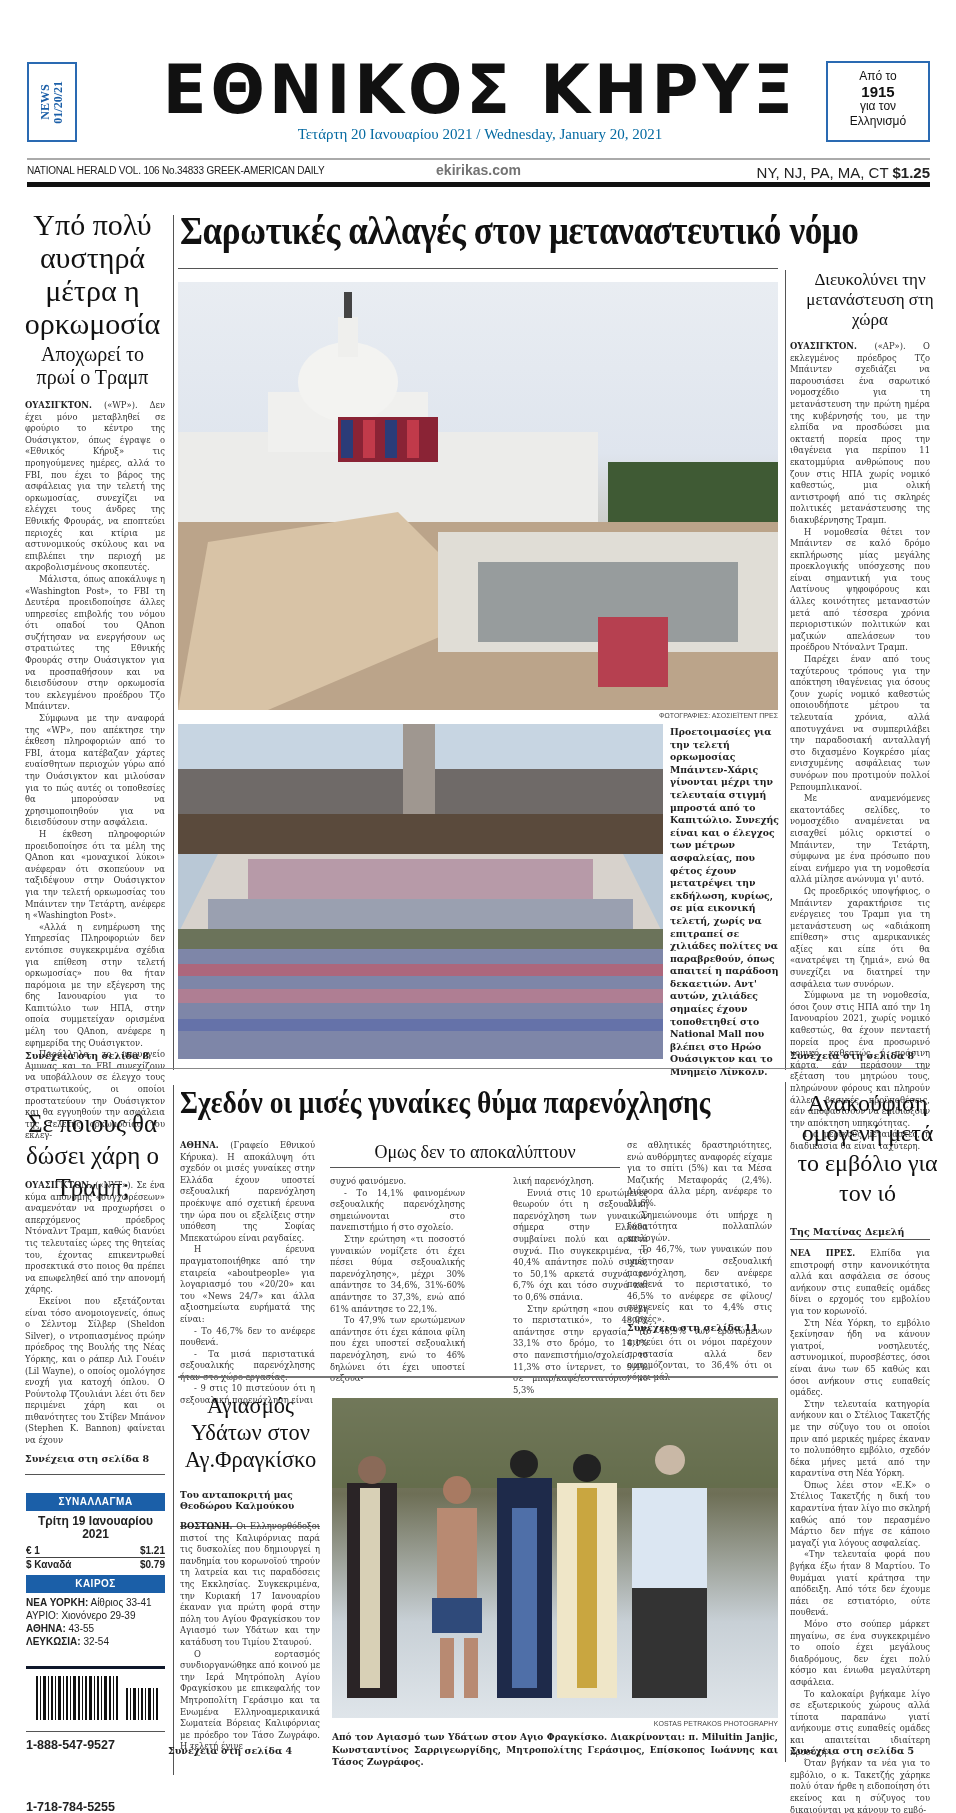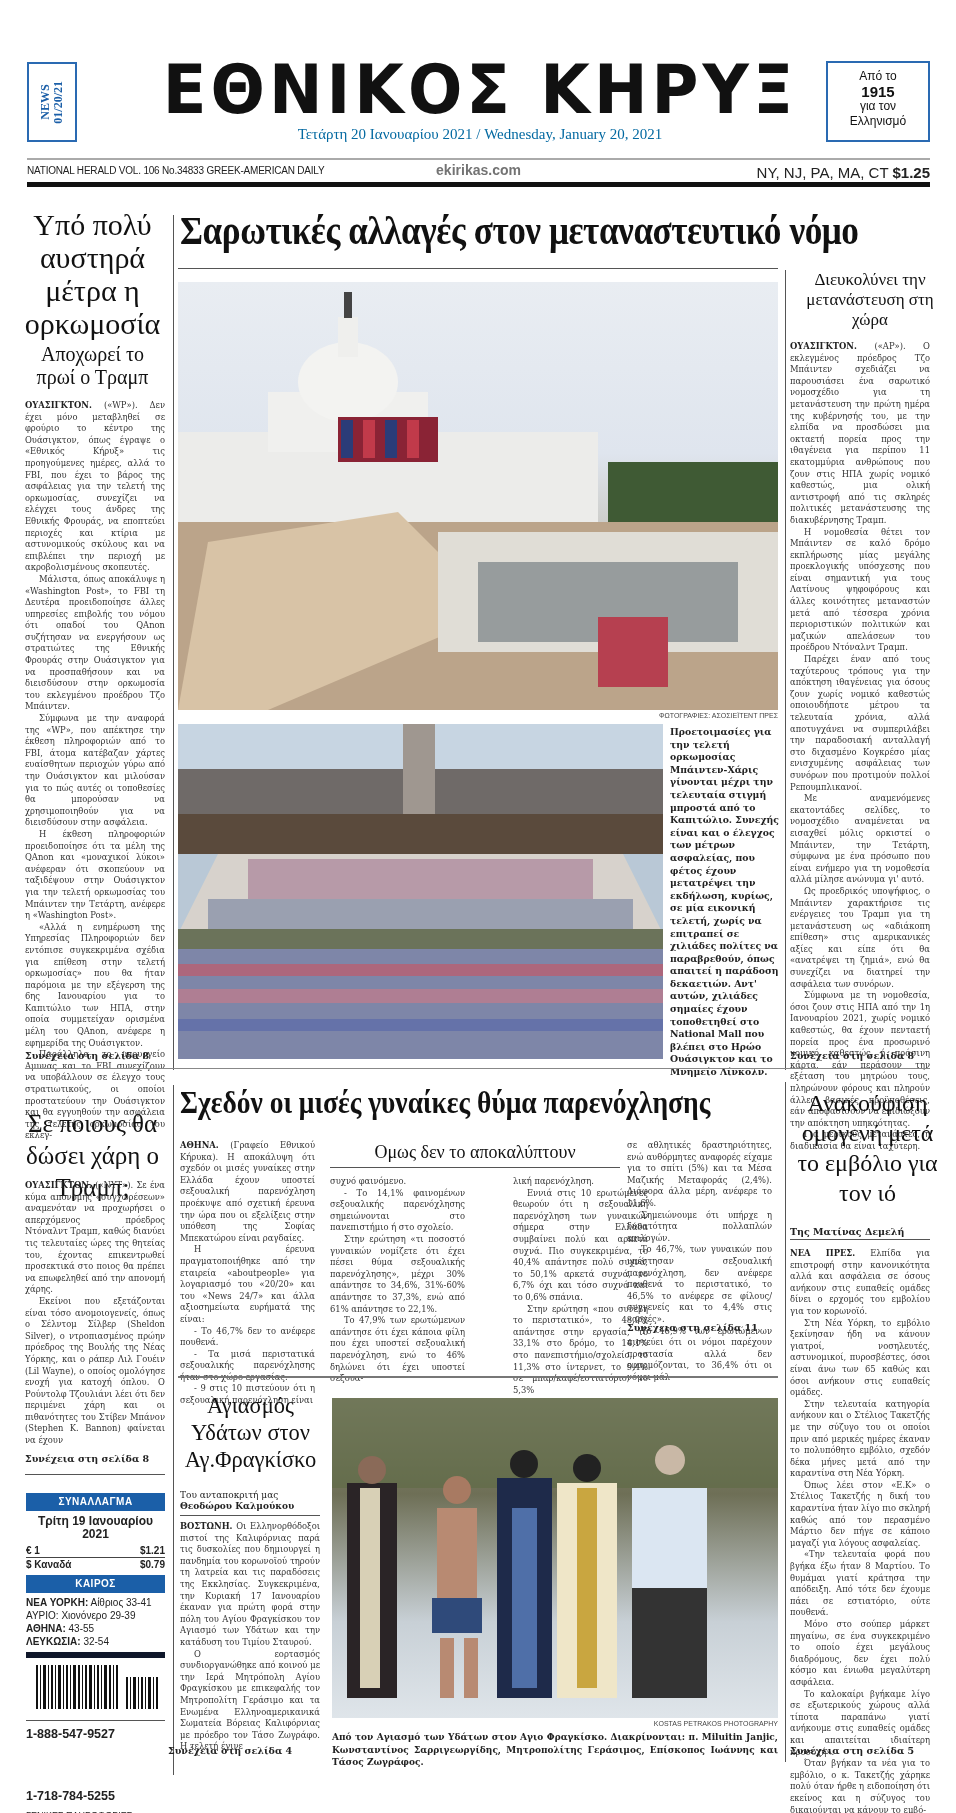--- a/index.html
+++ b/index.html
@@ -145,21 +145,21 @@
       <span>$1.21</span>
     </div>
   <div class="side-info" style="display:flex;justify-content:space-between;font-weight:bold;">
       <span>$ Καναδά</span>
       <span>$0.79</span>
     </div>
   <div class="blue-bar" style="margin-top:4px;">ΚΑΙΡΟΣ</div>
   <div class="side-info" style="margin-top:3px;"><b>ΝΕΑ ΥΟΡΚΗ:</b> <span>Αίθριος 33-41</span></div>
   <div class="side-info"><span>ΑΥΡΙΟ:</span> <span>Χιονόνερο 29-39</span></div>
   <div class="side-info"><b>ΑΘΗΝΑ:</b> <span>43-55</span></div>
-  <div class="side-info" style="border-bottom:6px solid #0f172a;padding-bottom:4px;"><b>ΛΕΥΚΩΣΙΑ:</b> <span>32-54</span></div>
+  <div class="side-info" style="border-bottom:3px solid #0f172a;padding-bottom:18px;"><b>ΛΕΥΚΩΣΙΑ:</b> <span>32-54</span></div>
   <div style="height:58px;margin-top:5px;border-bottom:1px solid #555;position:relative;">
     <svg width="139" height="52" viewBox="0 0 139 52">
       <g fill="#111">
         <rect x="10" y="2" width="2" height="44"></rect>
           <rect x="14" y="2" width="1" height="44"></rect>
           <rect x="17" y="2" width="3" height="44"></rect>
           <rect x="22" y="2" width="1" height="44"></rect>
           <rect x="25" y="2" width="2" height="44"></rect>
           <rect x="29" y="2" width="1" height="44"></rect>
           <rect x="32" y="2" width="3" height="44"></rect>
@@ -221,21 +221,21 @@
 <div class="abs body-text" style="left:627px;top:1140px;width:145px;">
   <p class="first">σε αθλητικές δραστηριότητες, ενώ αυθόρμητες αναφορές είχαμε για το σπίτι (5%) και τα Μέσα Μαζικής Μεταφοράς (2,4%). Διάφορα άλλα μέρη, ανέφερε το 11,6%.</p>
   <p>Σημειώνουμε ότι υπήρχε η δυνατότητα πολλαπλών επιλογών.</p>
   <p>Το 46,7%, των γυναικών που υπέστησαν σεξουαλική παρενόχληση, δεν ανέφερε πουθενά το περιστατικό, το 46,5% το ανέφερε σε φίλους/συγγενείς και το 4,4% στις «αρχές».</p>
   <p>Το 46,9% των ερωτώμενων πιστεύει ότι οι νόμοι παρέχουν προστασία αλλά δεν εφαρμόζονται, το 36,4% ότι οι νόμοι μάλ-</p>
 </div>
 <div class="abs cont" style="left:627px;top:1322px;">Συνέχεια στη σελίδα 11</div>
 <div class="abs hline" style="left:178px;top:1376px;width:600px;height:2px;background:#777;"></div>
 
 <div class="abs head" style="left:178px;top:1392px;width:145px;font-size:22.5px;line-height:27px;">Αγιασμός Υδάτων στον Αγ.Φραγκίσκο</div>
-<div class="abs" style="left:180px;top:1490px;width:140px;font-family:'DejaVu Serif',serif;font-size:9px;line-height:11px;color:#222;border-bottom:1px solid #555;padding-bottom:3px;">
+<div class="abs" style="left:180px;top:1490px;width:140px;font-family:'DejaVu Serif',serif;font-size:9px;line-height:11px;color:#222;border-bottom:1px solid #555;padding-bottom:14px;font-weight:bold;">
   <div>Του ανταποκριτή μας</div>
   <b>Θεοδώρου Καλμούκου</b>
 </div>
 <div class="abs body-text" style="left:180px;top:1521px;width:140px;">
   <p class="first"><b>ΒΟΣΤΩΝΗ.</b> <span>Οι Ελληνορθόδοξοι πιστοί της Καλιφόρνιας παρά τις δυσκολίες που δημιουργεί η πανδημία του κορωνοϊού τηρούν τη λατρεία και τις παραδόσεις της Εκκλησίας. Συγκεκριμένα, την Κυριακή 17 Ιανουαρίου έκαναν για πρώτη φορά στην πόλη του Αγίου Φραγκίσκου τον Αγιασμό των Υδάτων και την κατάδυση του Τιμίου Σταυρού.</span></p>
   <p>Ο εορτασμός συνδιοργανώθηκε από κοινού με την Ιερά Μητρόπολη Αγίου Φραγκίσκου με επικεφαλής τον Μητροπολίτη Γεράσιμο και τα Ενωμένα Ελληνοαμερικανικά Σωματεία Βόρειας Καλιφόρνιας με πρόεδρο τον Τάσο Ζωγράφο. Η τελετή έγινε</p>
 </div>
 <div class="abs cont" style="left:168px;top:1745px;">Συνέχεια στη σελίδα 4</div>
 
 <div class="abs photo" style="left:332px;top:1398px;width:446px;height:320px;background:linear-gradient(180deg,#8f8c7a 0%,#6e6f56 30%,#c8d0d6 70%,#dfe5ea 100%);">

